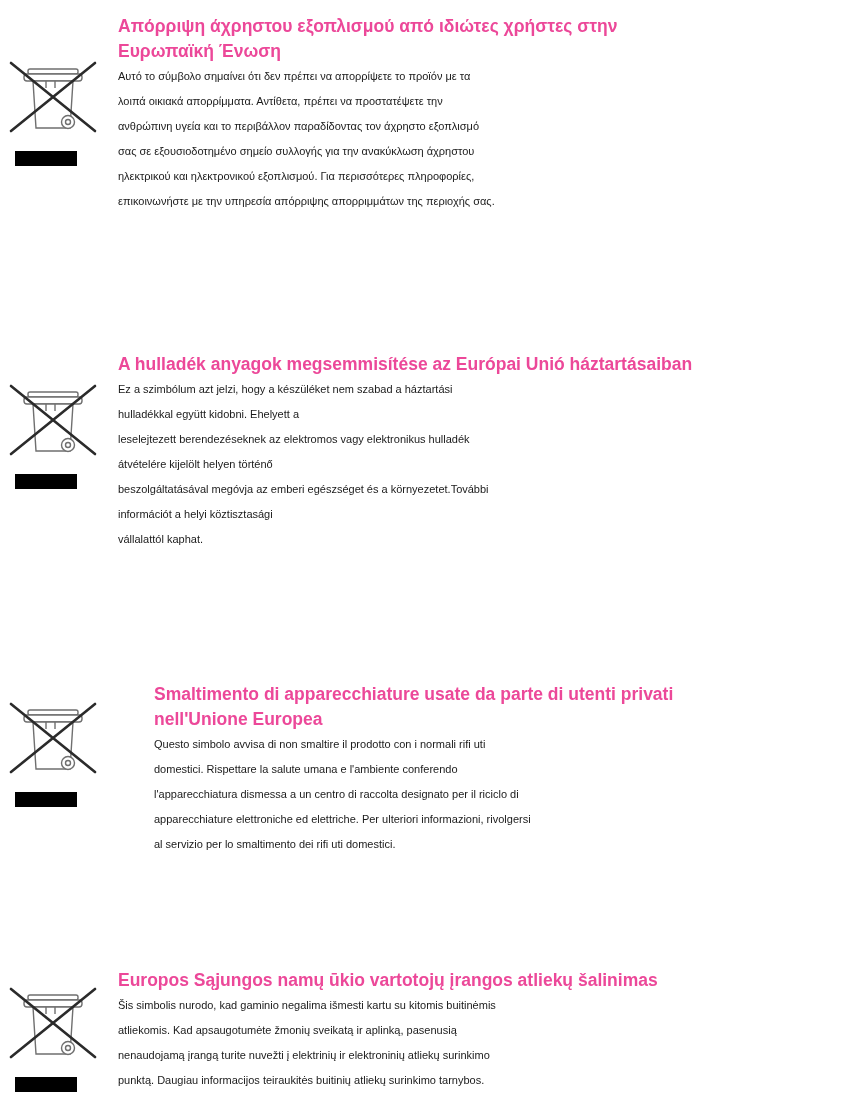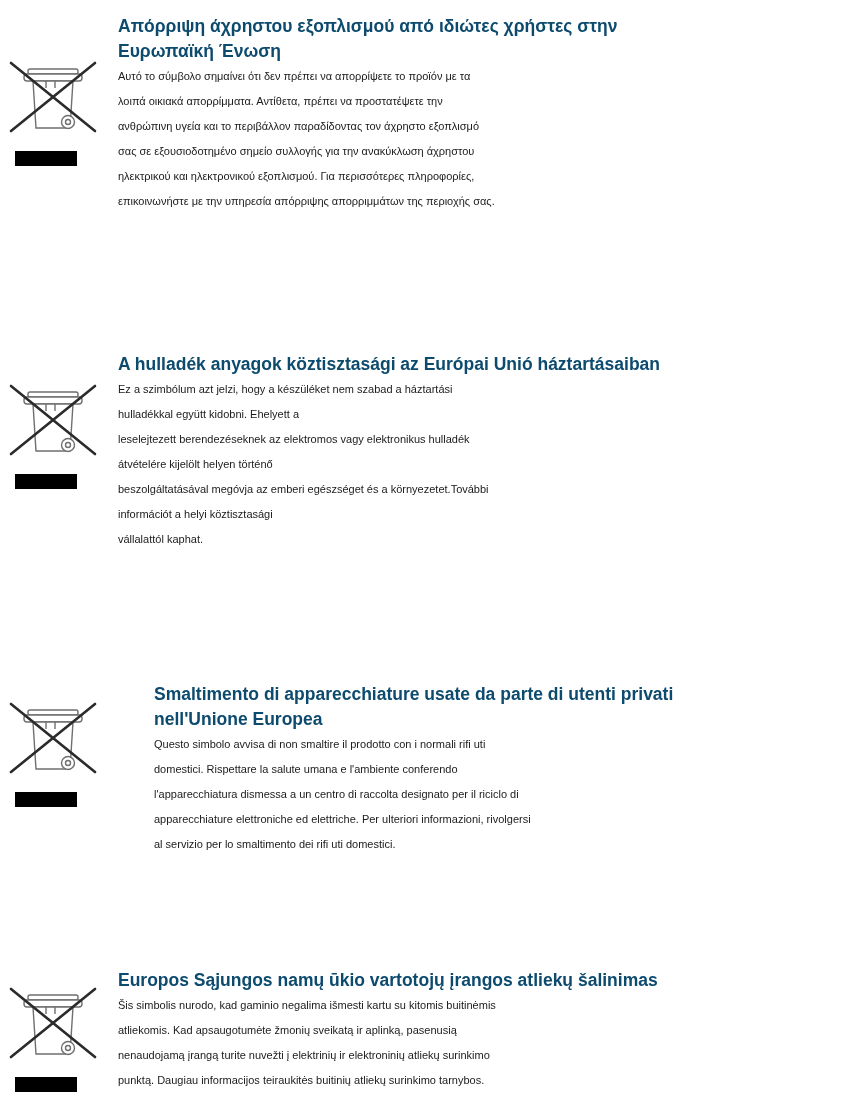--- a/index.html
+++ b/index.html
@@ -50,21 +50,21 @@
     position: absolute;
     left: 118px;
     width: 746px;
   }
   .sec-title {
     margin: 0;
     font-size: 17.5px;
     font-weight: bold;
     line-height: 25px;
     white-space: pre;
-    color: #0c4a6e;
+    color: #ec4899;
   }
   .sec-body {
     margin: 0;
     font-size: 11px;
     font-weight: normal;
     line-height: 25px;
     white-space: pre;
     color: #1a1a1a;
   }
   
@@ -115,21 +115,21 @@
       <line class="bin-line" x1="38" y1="24" x2="38" y2="31"></line>
       <line class="bin-line" x1="47" y1="24" x2="47" y2="31"></line>
       <circle class="bin-outline" cx="60" cy="65" r="6.5"></circle>
       <circle class="bin-outline" cx="60" cy="65" r="2.5"></circle>
       <line class="cross-line" x1="3" y1="6" x2="87" y2="74"></line>
       <line class="cross-line" x1="87" y1="6" x2="3" y2="74"></line>
     </svg>
     <div class="black-bar"></div>
   </div>
   <div class="text-block text-2">
-    <h2 class="sec-title">A hulladék anyagok köztisztasági az Európai Unió háztartásaiban</h2>
+    <h2 class="sec-title">A hulladék anyagok megsemmisítése az Európai Unió háztartásaiban</h2>
     <p class="sec-body">Ez a szimbólum azt jelzi, hogy a készüléket nem szabad a háztartási
 hulladékkal együtt kidobni. Ehelyett a
 leselejtezett berendezéseknek az elektromos vagy elektronikus hulladék
 átvételére kijelölt helyen történő
 beszolgáltatásával megóvja az emberi egészséget és a környezetet.További
 információt a helyi köztisztasági
 vállalattól kaphat.</p>
   </div>
 
   <div class="icon-block icon-3">

